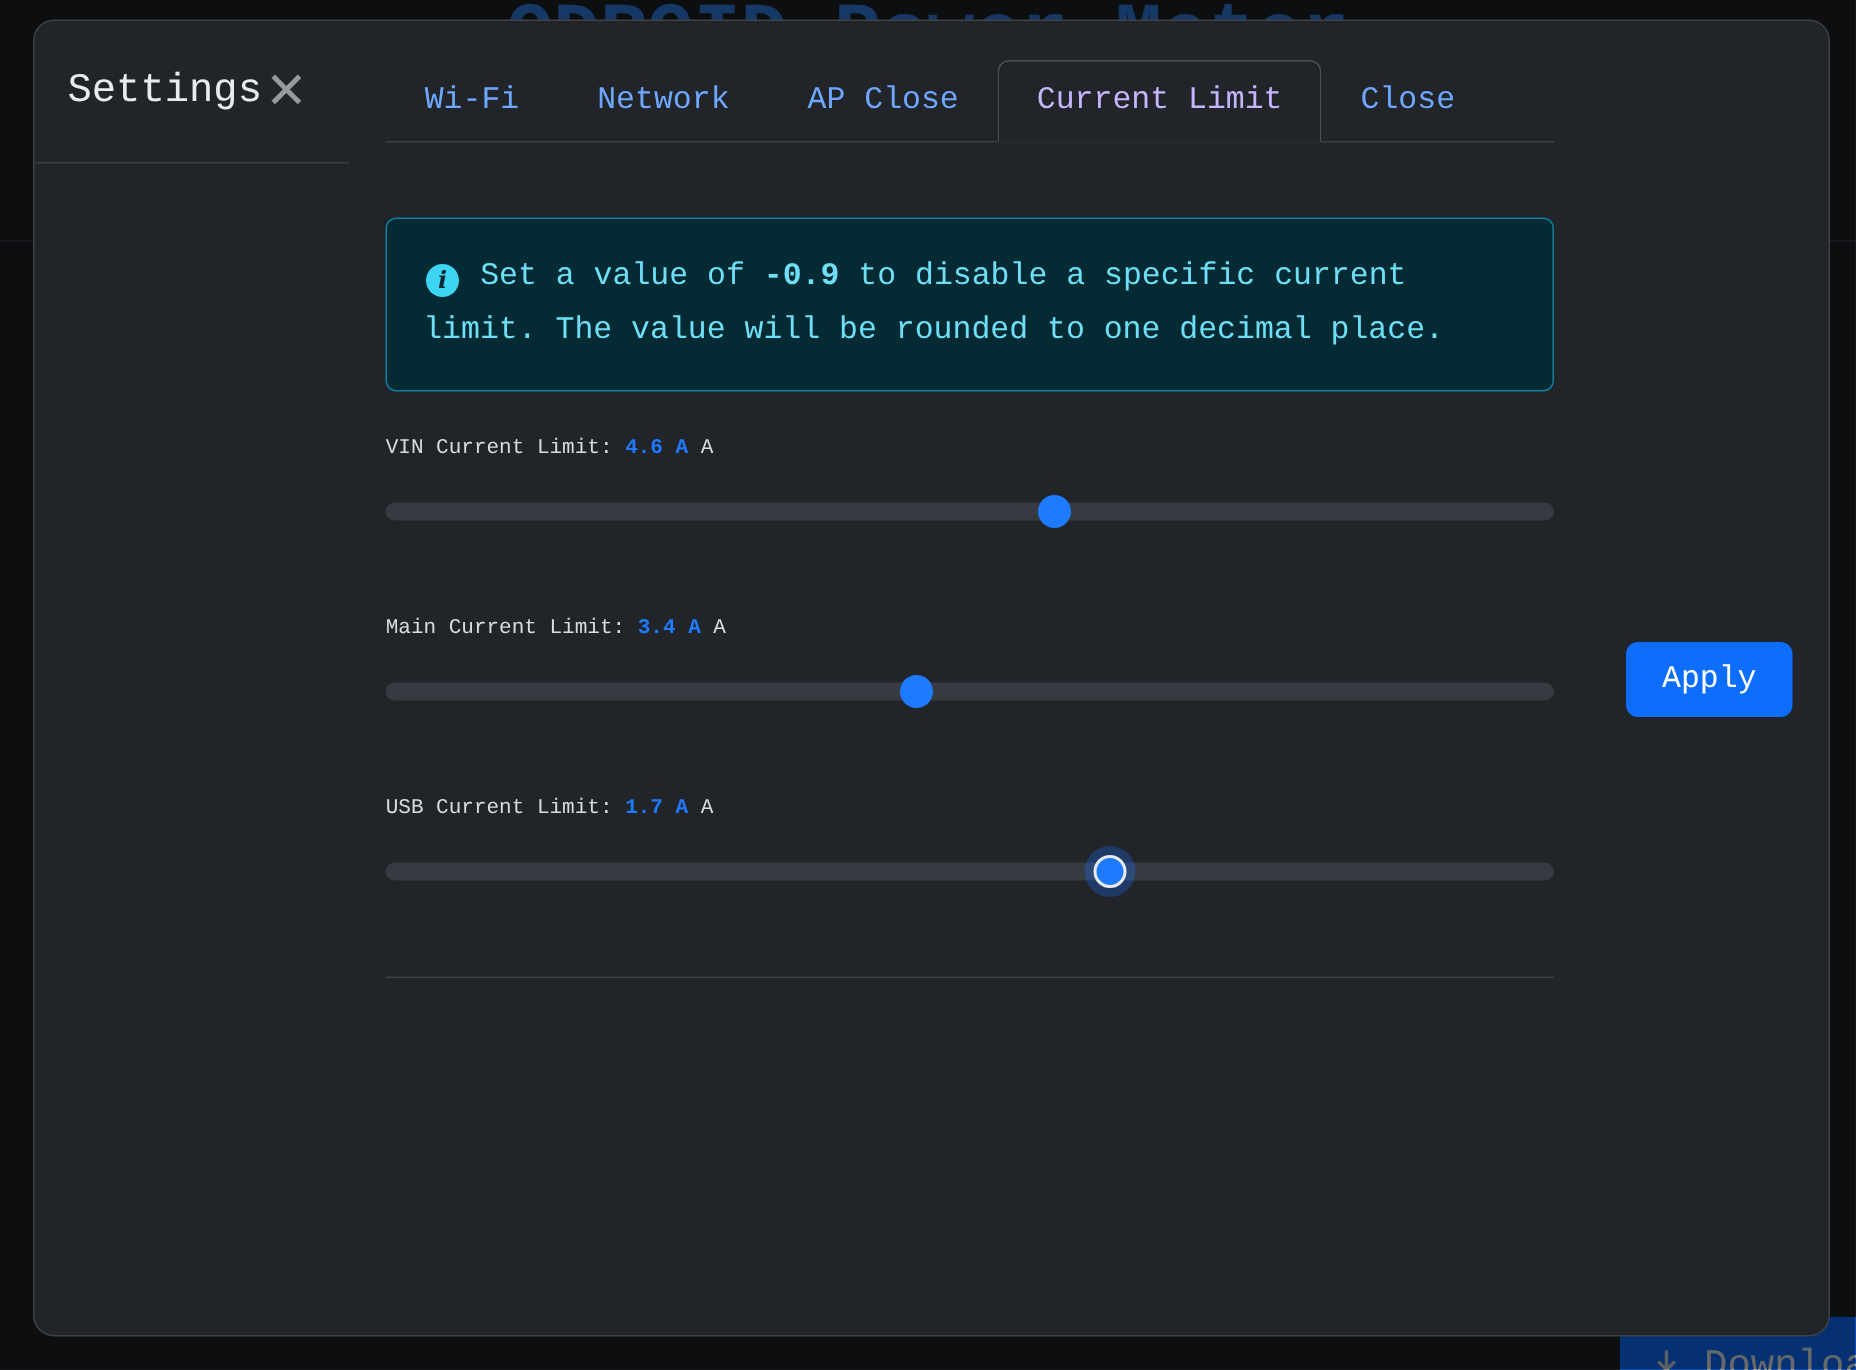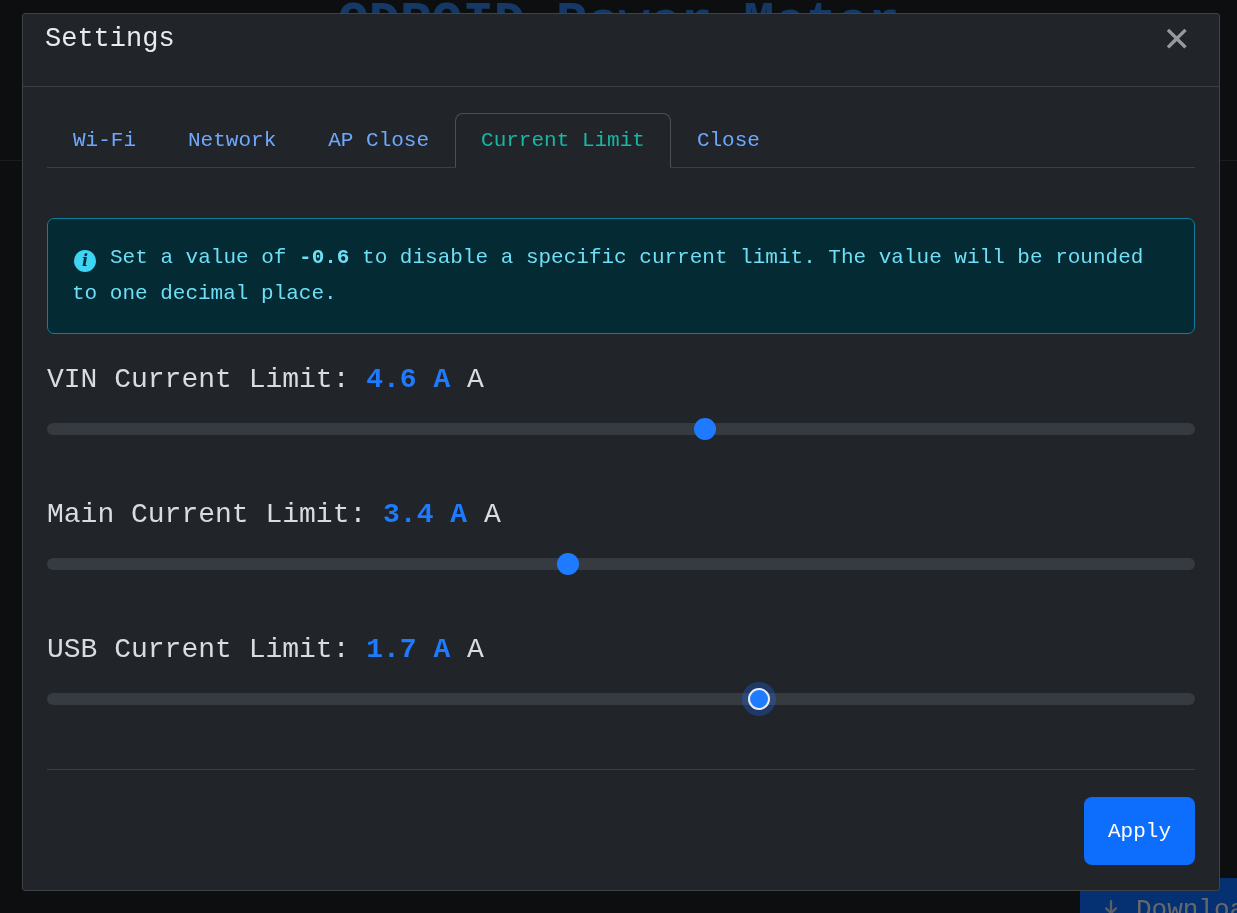--- a/index.html
+++ b/index.html
@@ -44,22 +44,22 @@
     background: rgba(0,0,0,0.55);
   }
 
   
   .modal {
     position: absolute; z-index: 2;
     left: 22px; top: 13px;
     width: 1198px; height: 878px;
     background: #212529;
     border: 1px solid #3f4347;
-    border-radius: 3px;
-    display: flex; flex-direction: column;
+    border-radius: 14px;
+    display: flex; flex-direction: row;
     color: #dee2e6;
     justify-content: flex-end;
   }
   .modal-header {
     flex: 0 0 auto;
     display: flex; align-items: center; justify-content: space-between;
     padding: 0 26px;
     height: 95px;
     border-bottom: 1px solid #383d42;
   }
@@ -95,21 +95,21 @@
     color: #6ea8fe;
     cursor: pointer;
     border: 1px solid transparent;
     border-top-left-radius: 8px; border-top-right-radius: 8px;
     margin-bottom: -1px;
     white-space: nowrap;
     background: none;
     font-family: Liberation Mono, monospace;
   }
   .tab.active {
-    color: #14b8a6;
+    color: #c4b5fd;
     background: #212529;
     border-color: #495057 #495057 #212529 #495057;
   }
 
   
   .alert {
     margin-top: 50px;
     border: 1px solid #0f7f9b;
     background: #042a33;
     border-radius: 7px;
@@ -130,21 +130,21 @@
     font-style: italic; font-weight: 700;
     font-size: 16px;
     vertical-align: -3px;
     margin: 0 14px 0 2px;
   }
   .alert strong { font-weight: 700; }
 
   
   .slider-group { margin-bottom: 58px; }
   .slider-group:first-of-type { margin-top: 30px; }
-  .slider-label { font-size: 28px; color: #d8dbdf; white-space: pre; }
+  .slider-label { font-size: 14px; color: #d8dbdf; white-space: pre; }
   .slider-label .val { color: #1e7bff; font-weight: 700; }
   .range {
     position: relative;
     margin-top: 22px;
     height: 24px;
     cursor: pointer;
   }
   .range .track {
     position: absolute; left: 0; right: 0; top: 6px;
     height: 12px; border-radius: 6px;
@@ -172,21 +172,21 @@
   .modal-footer {
     flex: 0 0 auto;
     display: flex; justify-content: flex-end; align-items: center;
     gap: 12px;
     padding: 27px 24px 25px 24px;
   }
   .btn {
     border: none; border-radius: 8px;
     font-family: inherit;
     font-size: 21px;
-    height: 68px;
+    height: 50px;
     padding: 0 24px;
     cursor: pointer;
     color: #ffffff;
   }
   .btn-primary { background: #0d6efd; }
   .btn-secondary { background: #6c757d; color: #f1f3f5; }
 </style>
 </head>
 <body>
 
@@ -215,21 +215,21 @@
     <nav class="tabs" id="tabs">
         <button class="tab">Wi-Fi</button>
         <button class="tab">Network</button>
         <button class="tab">AP Close</button>
         <button class="tab active">Current Limit</button>
         <button class="tab">Close</button>
       </nav>
 
     <div class="alert">
       <span class="alert-inner">
-        <span class="info-icon">i</span><span id="alert-text">Set a value of <strong>-0.6</strong> to disable a specific current limit. The value will be rounded to one decimal place.</span>
+        <span class="info-icon">i</span><span id="alert-text">Set a value of <strong>-0.9</strong> to disable a specific current limit. The value will be rounded to one decimal place.</span>
       </span>
     </div>
 
     <div id="sliders">
         <div class="slider-group">
           <div class="slider-label"><span class="lbl">VIN Current Limit: </span><span class="val">4.6 A</span><span class="unit"> A</span></div>
           <div class="range">
             <div class="track"></div>
             <div class="thumb" style="left: 57.3%;"></div>
           </div>

